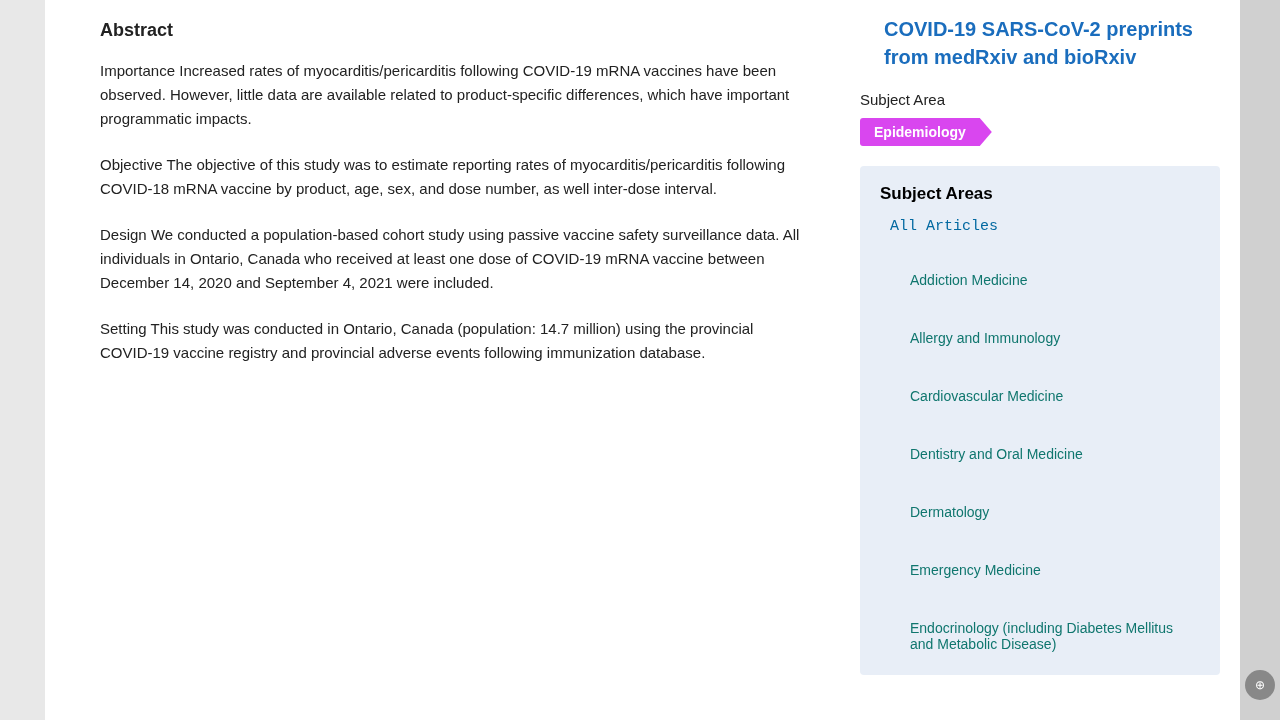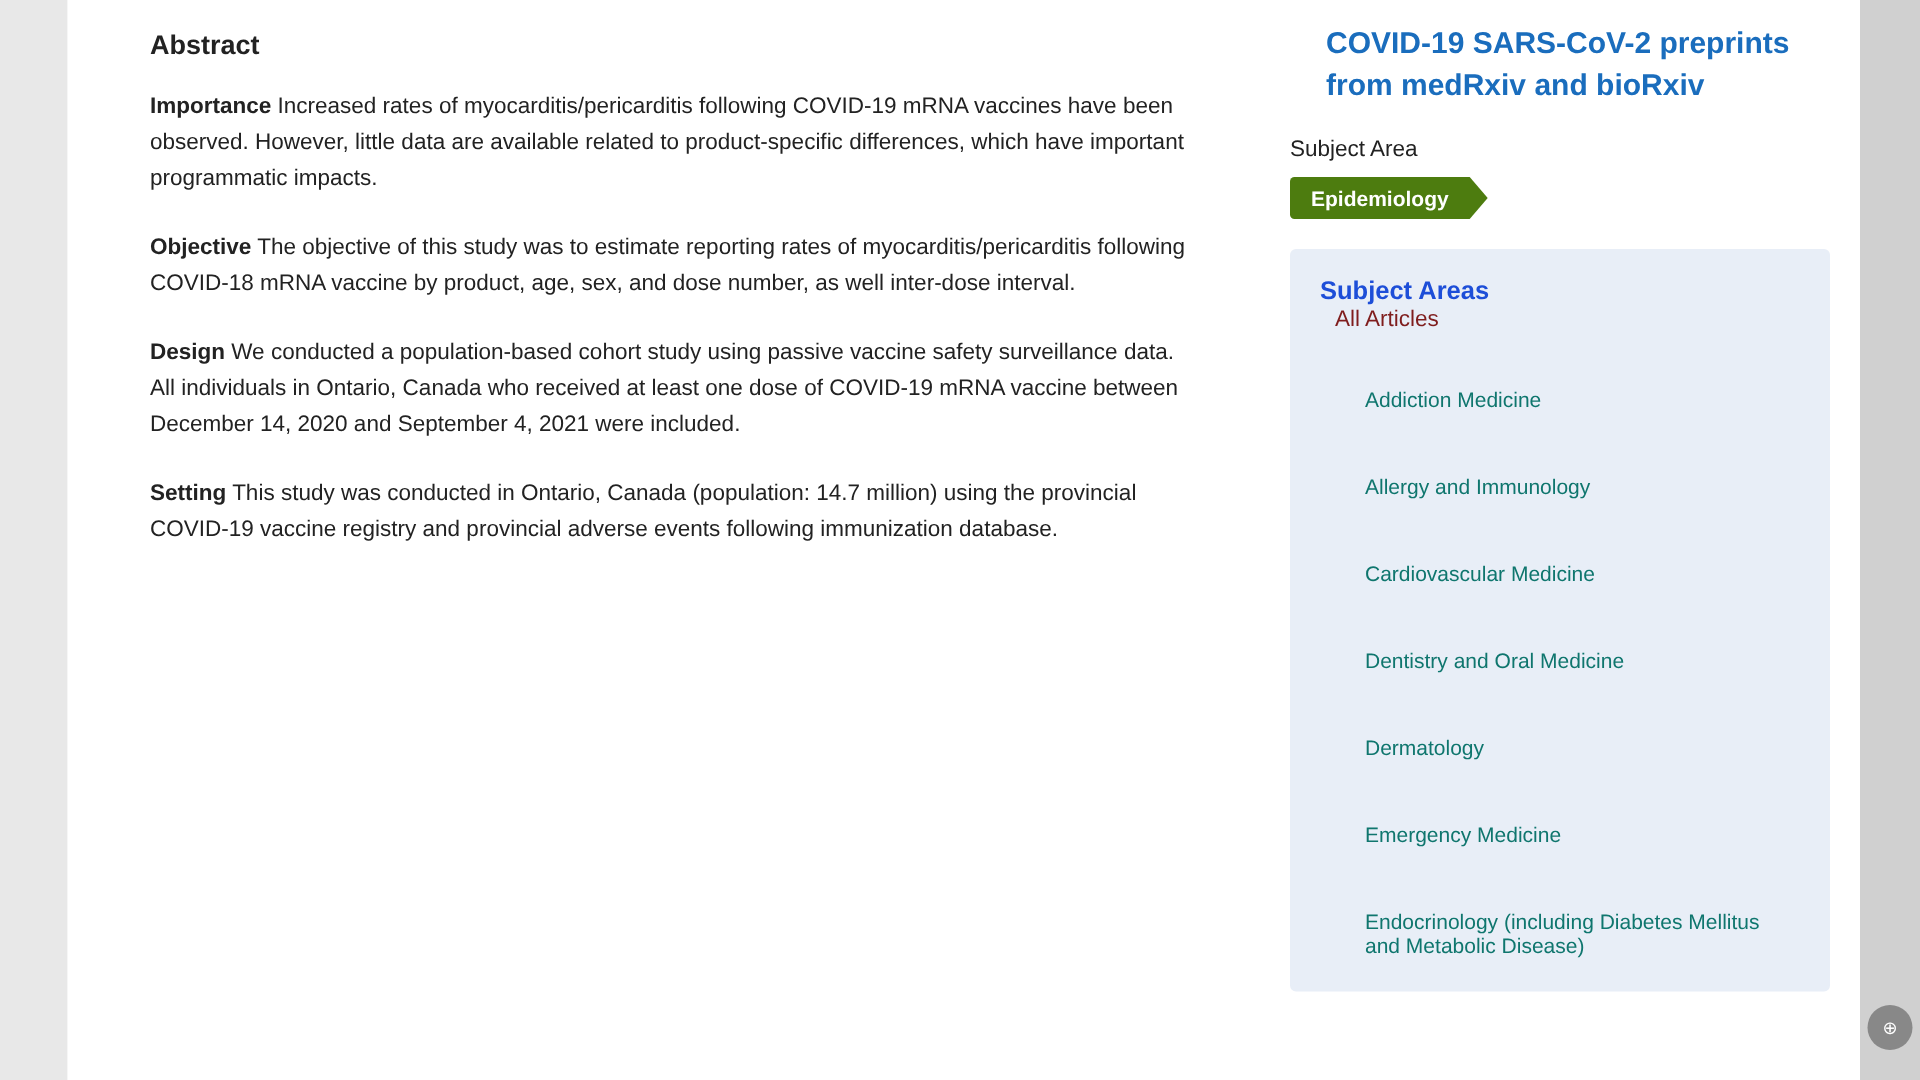--- a/index.html
+++ b/index.html
@@ -55,21 +55,21 @@
     }
 
     .abstract-paragraph {
       margin-bottom: 22px;
       line-height: 1.6;
       font-size: 15px;
       color: #222;
     }
 
     .abstract-paragraph .label {
-      font-weight: bold;
+      font-weight: normal;
     }
 
     .right-panel {
       width: 400px;
       flex-shrink: 0;
       padding: 15px 20px;
       background: #ffffff;
       overflow-y: auto;
     }
 
@@ -85,49 +85,51 @@
     .subject-area-label {
       font-size: 15px;
       font-weight: normal;
       color: #222;
       margin-bottom: 10px;
     }
 
     .epidemiology-badge {
       display: inline-flex;
       align-items: center;
-      background-color: #4d7c0f;
+      background-color: #d946ef;
       color: #fff;
       font-size: 14px;
       font-weight: bold;
       padding: 6px 14px 6px 14px;
       border-radius: 3px;
       margin-bottom: 20px;
       position: relative;
       clip-path: polygon(0 0, calc(100% - 12px) 0, 100% 50%, calc(100% - 12px) 100%, 0 100%);
       padding-right: 26px;
     }
 
     .subject-areas-box {
       background-color: #e8eef7;
       border-radius: 4px;
       padding: 18px 20px;
     }
 
     .subject-areas-heading {
-      color: #1d4ed8;
+      color: #000000;
       font-size: 17px;
       font-weight: bold;
+      margin-bottom: 14px;
     }
 
     .all-articles-label {
       font-size: 15px;
-      color: #7f1d1d;
+      color: #0369a1;
       margin-bottom: 10px;
       padding-left: 10px;
+      font-family: Liberation Mono, monospace;
     }
 
     .subject-list {
       list-style: none;
       padding: 0;
     }
 
     .subject-list li {
       font-size: 14px;
       color: #0f766e;

